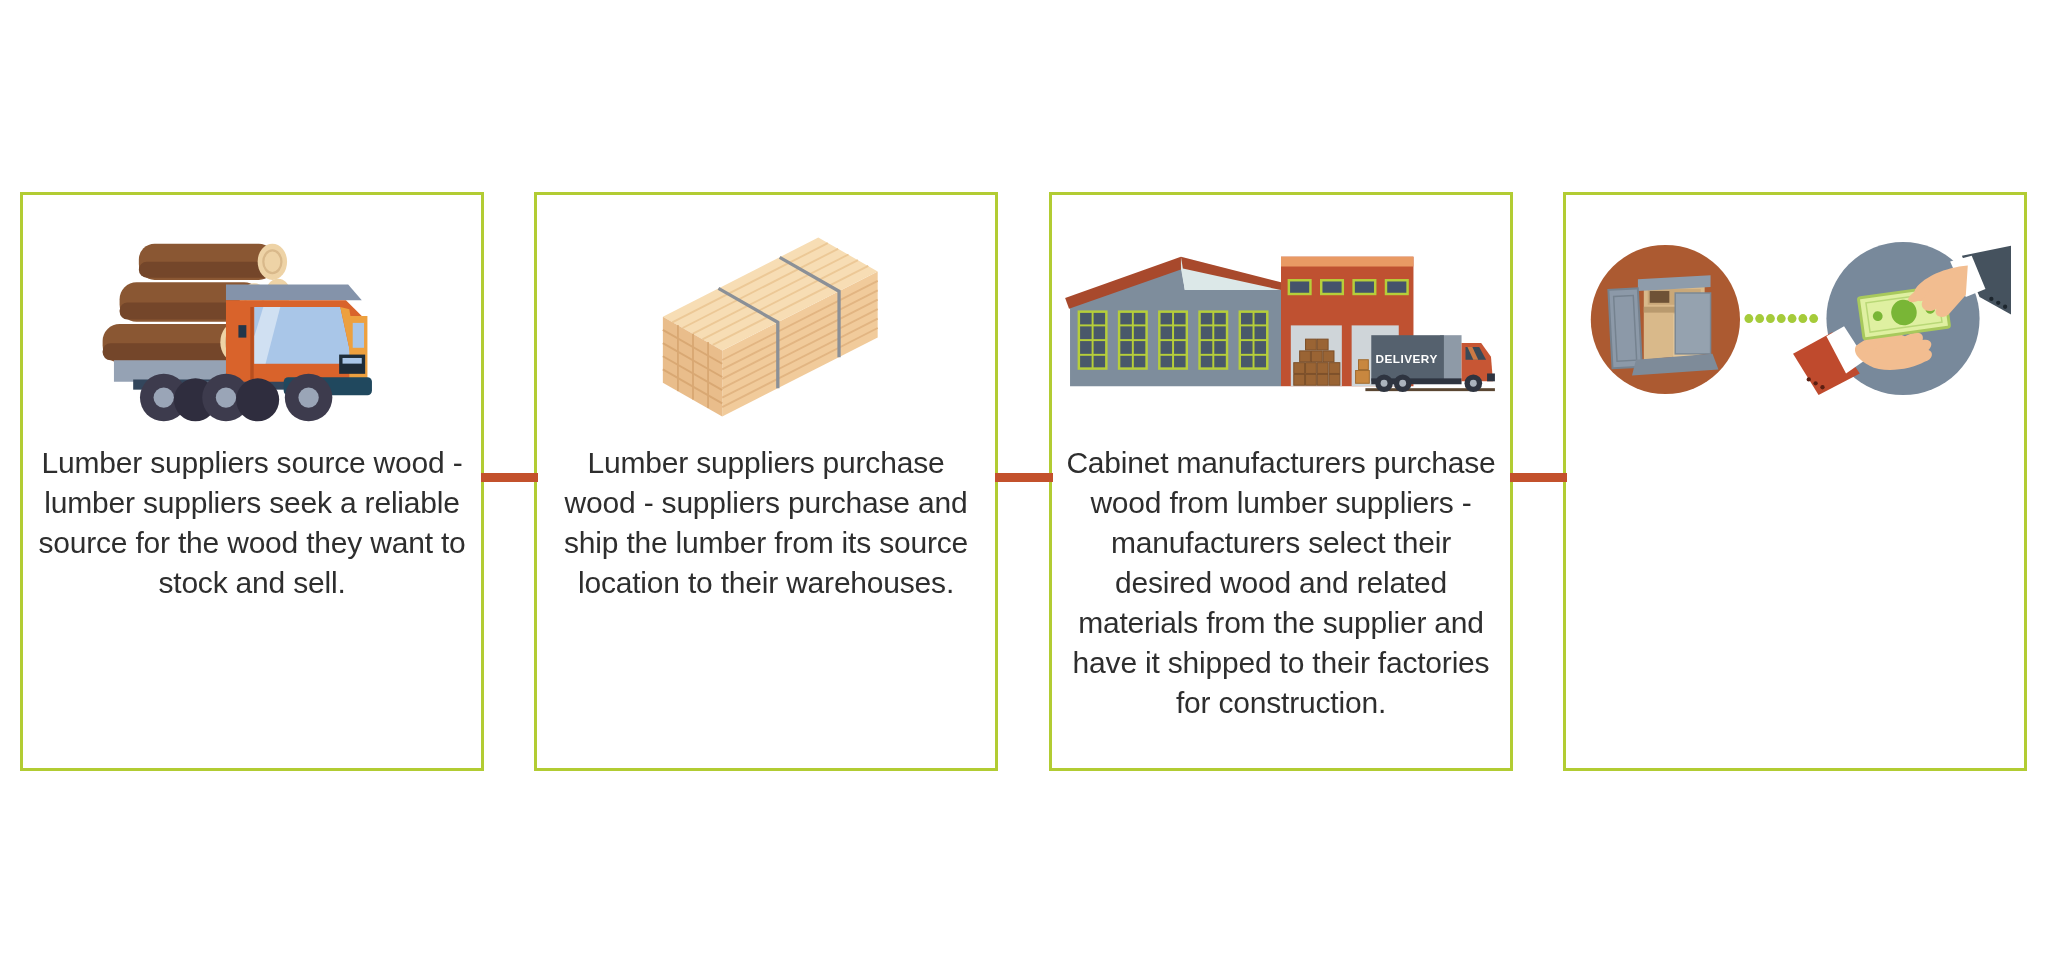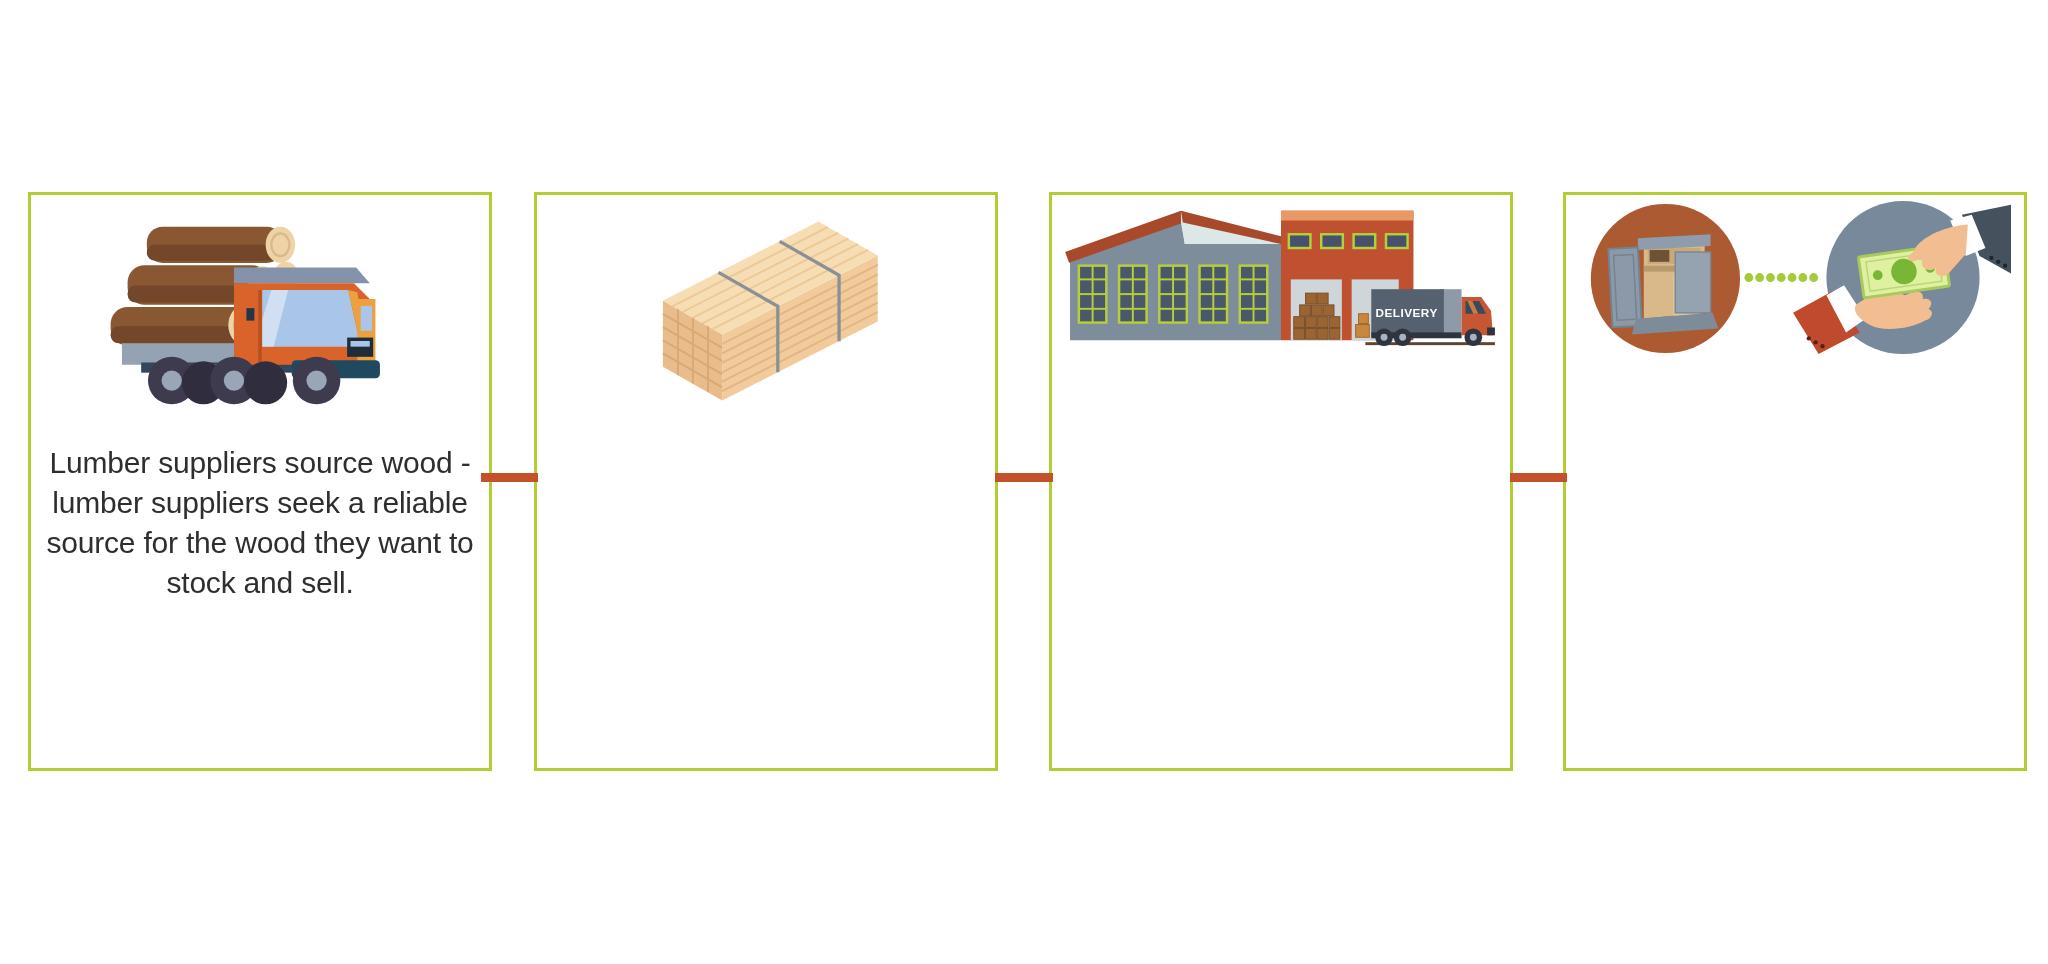--- a/index.html
+++ b/index.html
@@ -5,23 +5,23 @@
   html,body{margin:0;padding:0;background:#ffffff;}
   .canvas{
     position:relative;width:2048px;height:964px;background:#ffffff;
     font-family:"Liberation Sans",sans-serif;overflow:hidden;
   }
   .step-box{
     position:absolute;top:192px;width:464px;height:579px;
     border:3px solid #b2cc33;background:#ffffff;box-sizing:border-box;
     display:flex;flex-direction:column;align-items:center;
   }
-  .box-1{left:28px}.box-2{left:534px}.box-3{left:1049px}.box-4{left:1563px}
+  .box-1{left:20px}.box-2{left:534px}.box-3{left:1049px}.box-4{left:1563px}
   .icon-area{
-    height:248px;width:100%;display:flex;align-items:flex-start;justify-content:center;
+    height:248px;width:100%;display:flex;align-items:center;justify-content:center;
     flex:0 0 auto;
   }
   .step-text{
     margin:0;padding:0 12px;width:100%;box-sizing:border-box;
     font-size:30px;line-height:40px;color:#2e2e2e;text-align:center;
     letter-spacing:-0.2px;font-weight:400;
   }
   .connector{
     position:absolute;top:473px;height:9px;background:#c3512c;
   }
@@ -125,20 +125,21 @@
             <line x1="68" y1="139" x2="68" y2="209"></line>
           </g>
 
           <g stroke="#8b9097" stroke-width="3.5" fill="none">
             <polyline points="79,82 142,118 142,188"></polyline>
             <polyline points="144,49 207,85 207,155"></polyline>
           </g>
         </g>
       </svg>
     </div>
+    <p class="step-text">Lumber suppliers purchase wood - suppliers purchase and ship the lumber from its source location to their warehouses.</p>
   </section>
 
   <section class="step-box box-3">
     <div class="icon-area">
       <svg width="432" height="157" viewBox="0 0 440 160">
 
         <g>
           <polygon points="5,62 118,24 122,50 220,50 220,148 5,148" fill="#7e8d9c"></polygon>
           <polygon points="118,16 220,43 220,50 122,50 118,28" fill="#dce8e8"></polygon>
           <polygon points="0,58 118,16 118,29 4,69" fill="#a8492c"></polygon>
@@ -222,20 +223,21 @@
           <rect x="430" y="135" width="8" height="8" fill="#2e3440"></rect>
           <circle cx="325" cy="145" r="9" fill="#2e3440"></circle>
             <circle cx="325" cy="145" r="3.5" fill="#aab3bd"></circle>
           <circle cx="344" cy="145" r="9" fill="#2e3440"></circle>
             <circle cx="344" cy="145" r="3.5" fill="#aab3bd"></circle>
           <circle cx="416" cy="145" r="9" fill="#2e3440"></circle>
             <circle cx="416" cy="145" r="3.5" fill="#aab3bd"></circle>
         </g>
       </svg>
     </div>
+    <p class="step-text">Cabinet manufacturers purchase wood from lumber suppliers - manufacturers select their desired wood and related materials from the supplier and have it shipped to their factories for construction.</p>
   </section>
 
   <section class="step-box box-4">
     <div class="icon-area">
       <svg width="432" height="167" viewBox="0 0 440 170">
 
         <g>
           <circle cx="88" cy="85" r="76" fill="#ac5a31"></circle>
           <g>
             <polygon points="66,50 128,46 128,120 66,126" fill="#d9b98a"></polygon>

